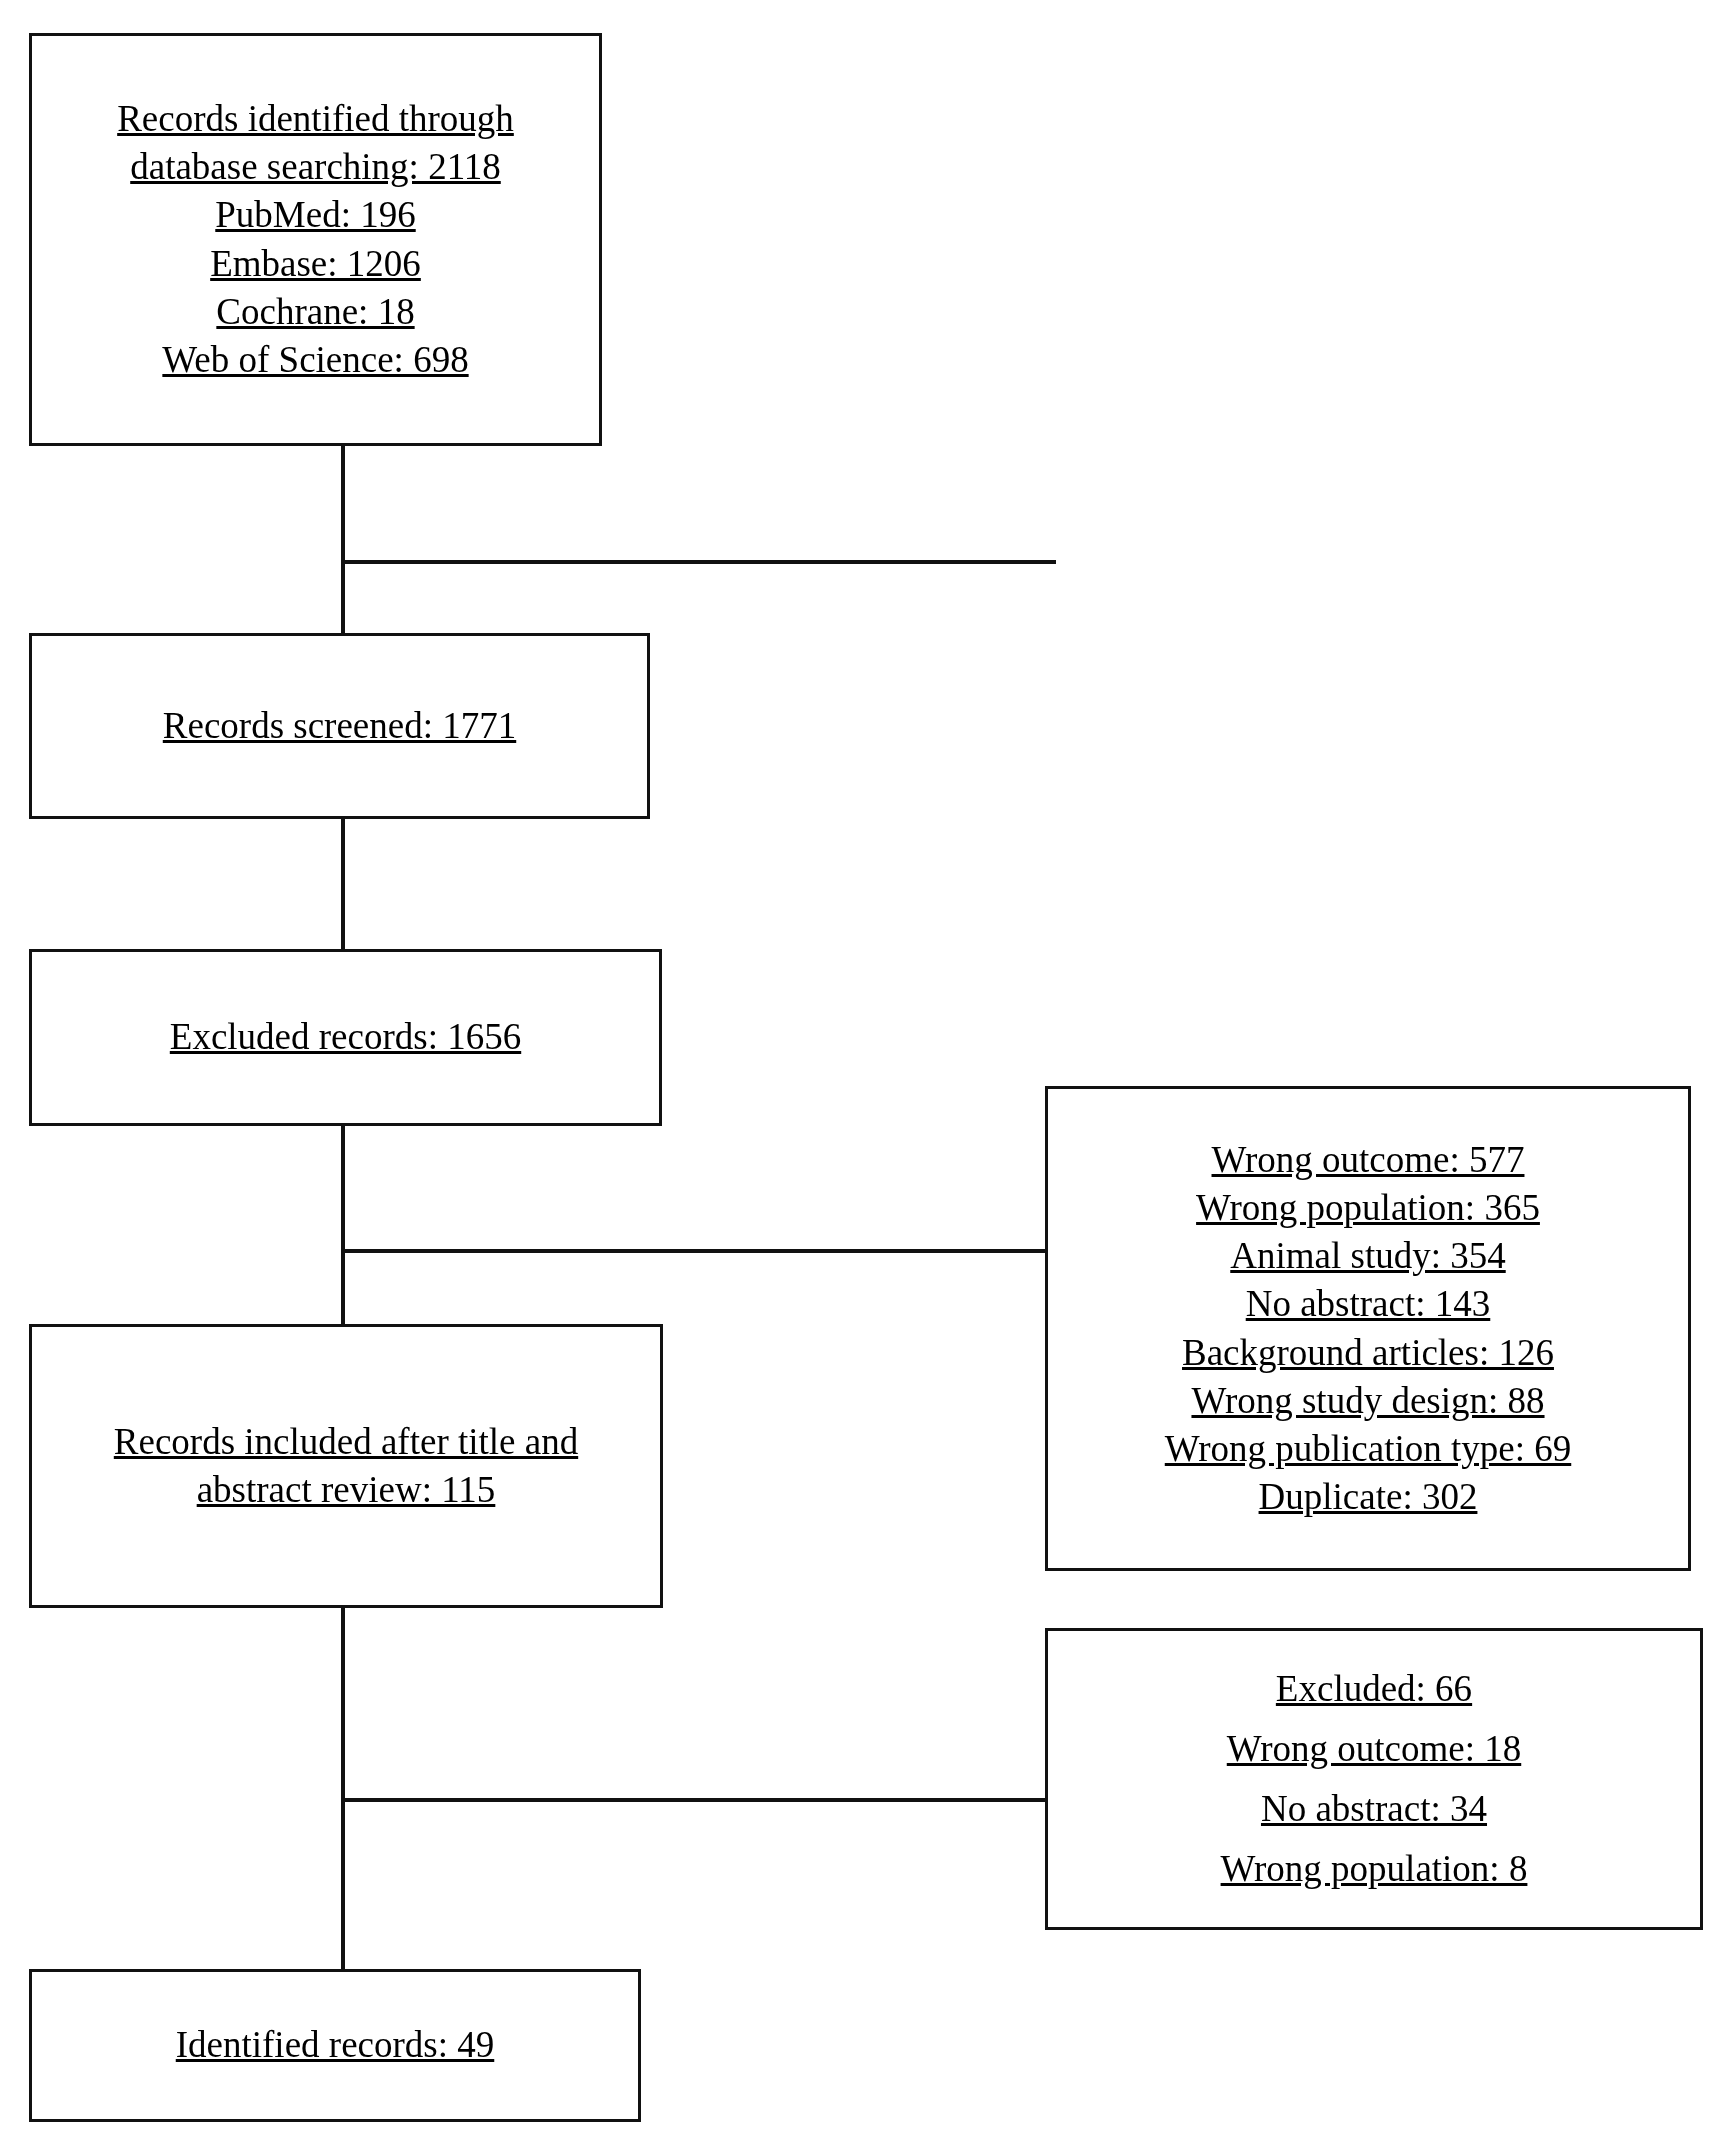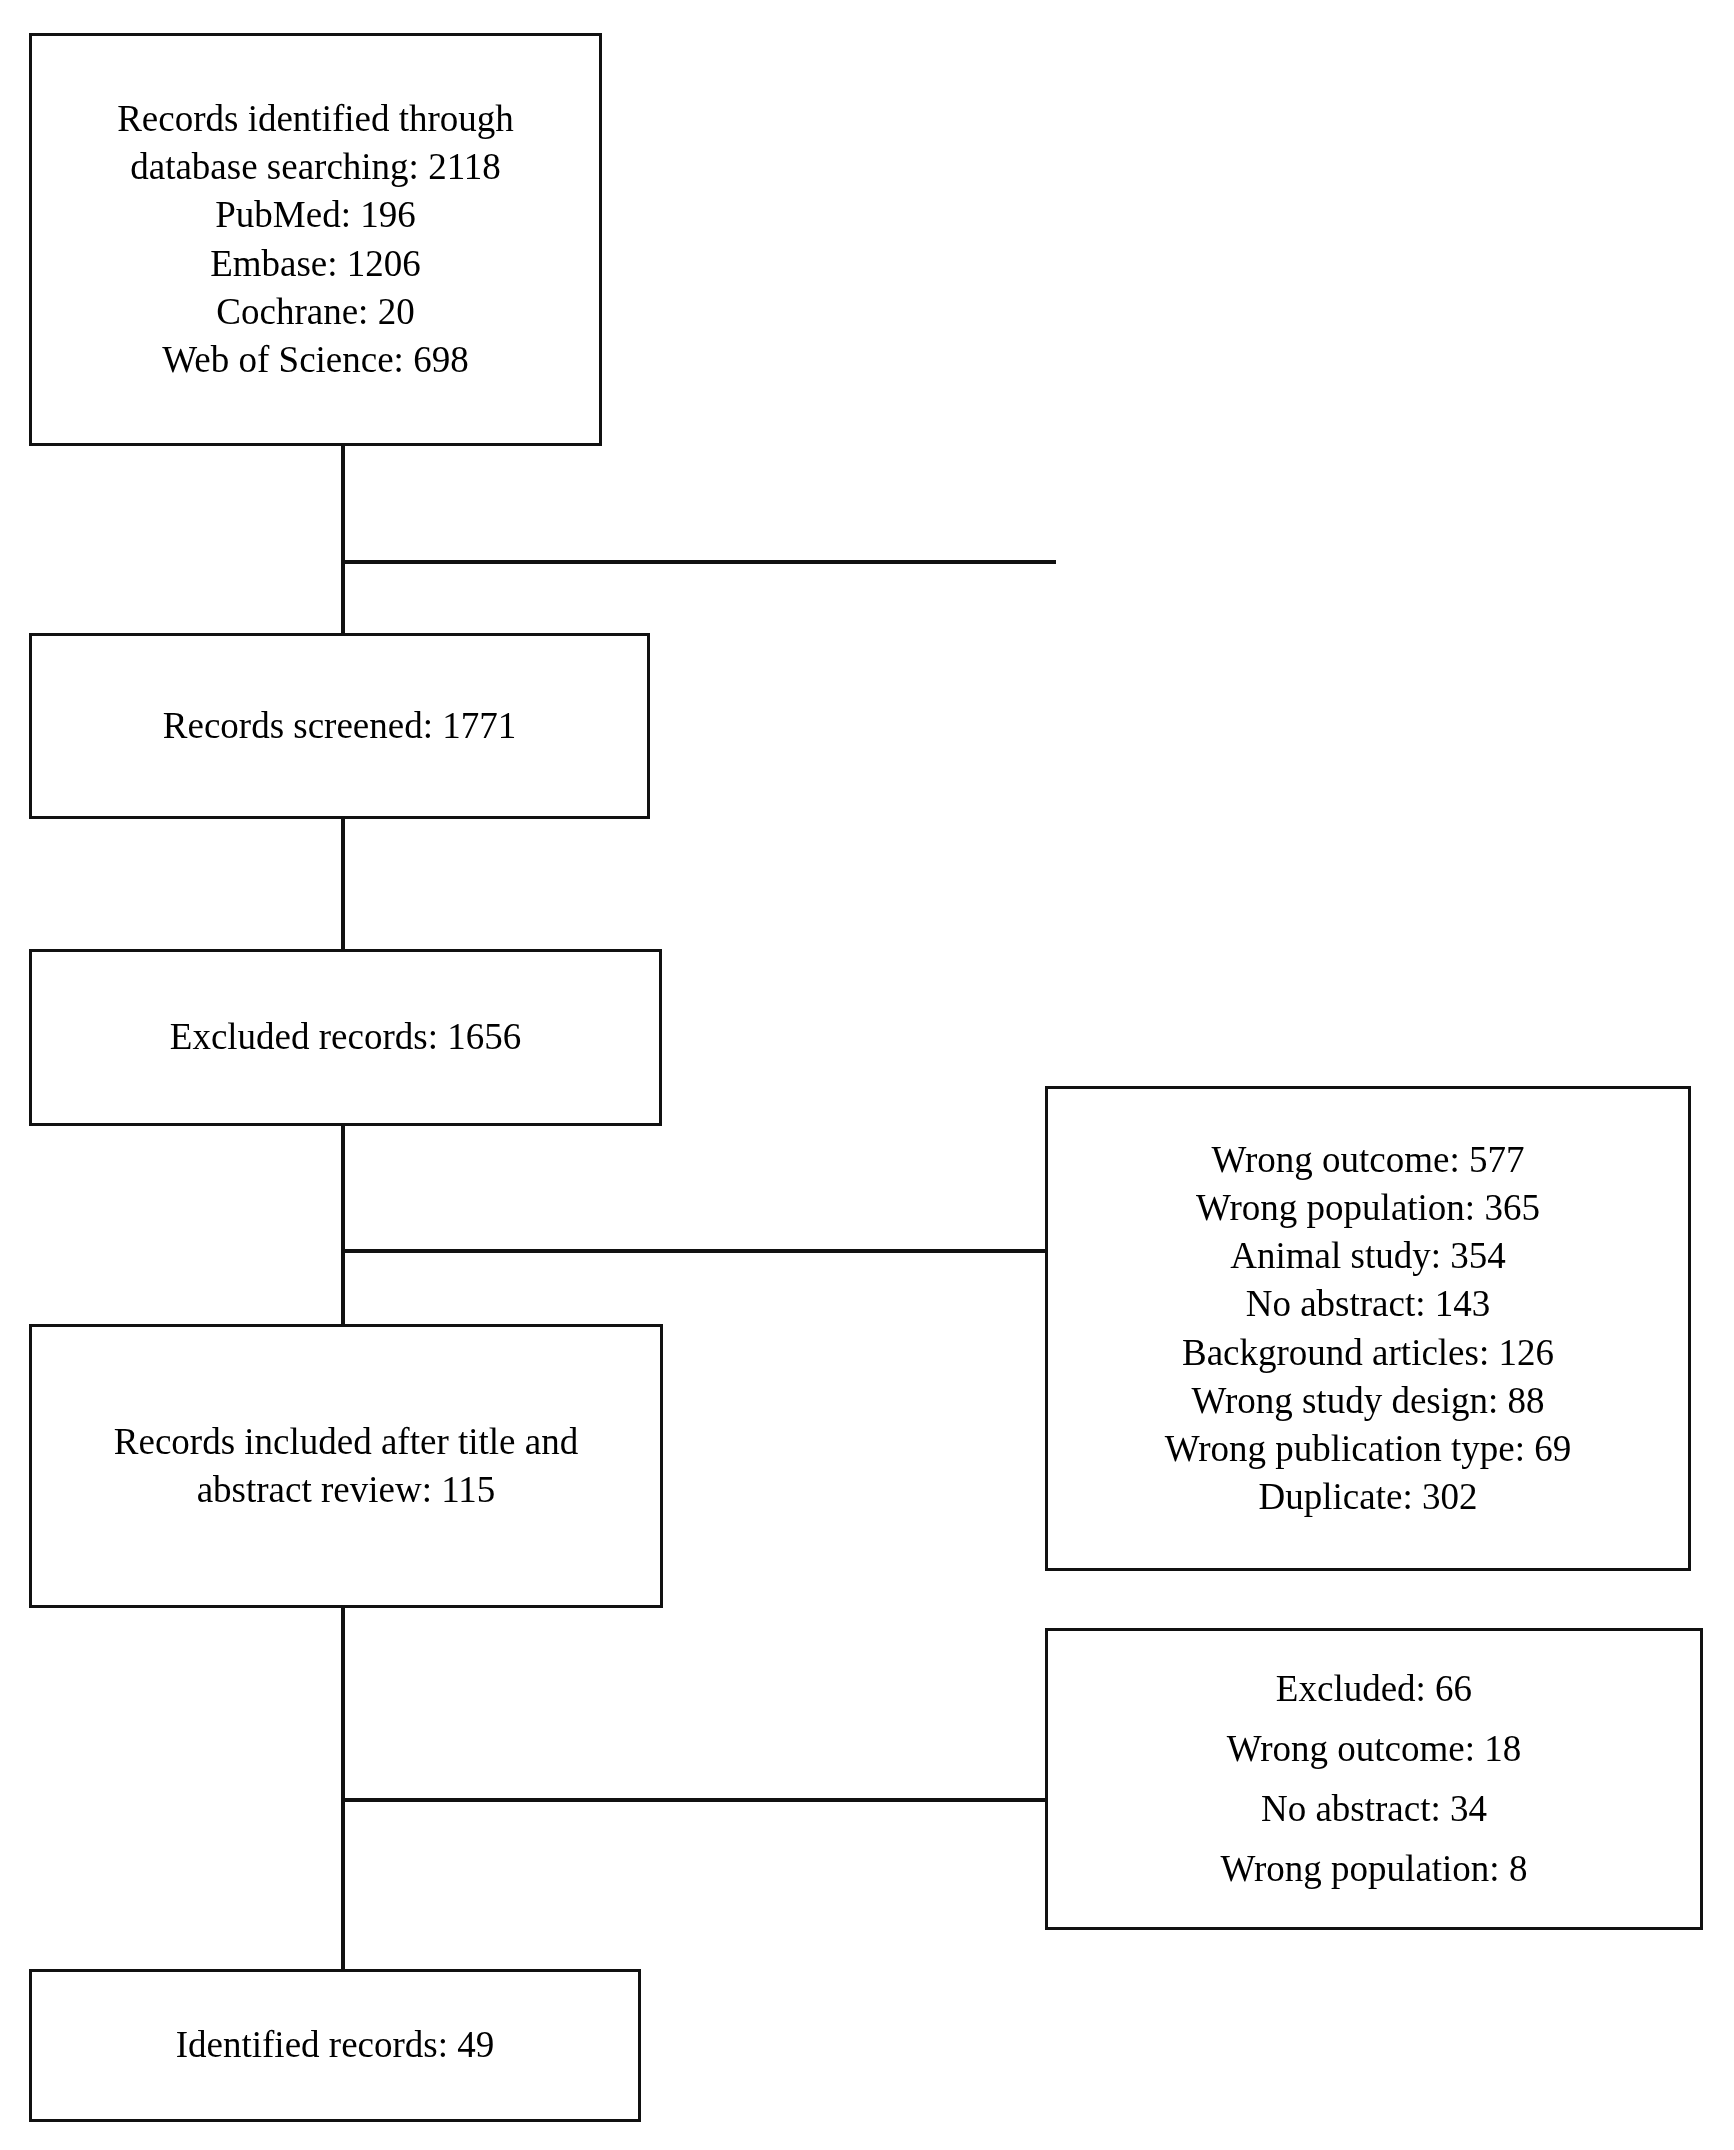--- a/index.html
+++ b/index.html
@@ -24,20 +24,21 @@
     border: 3.6px solid #111111;
     background: #ffffff;
     display: flex;
     flex-direction: column;
     align-items: center;
     justify-content: center;
     text-align: center;
     line-height: 1.30;
     font-size: 37px;
     padding: 4.8px 15.6px;
+    text-decoration: underline;
   }
   .node .line {
     display: block;
     white-space: nowrap;
   }
   
   .conn-v {
     position: absolute;
     width: 4.2px;
     background: #111111;
@@ -65,21 +66,21 @@
 
   <div class="conn-v" style="left:341px; top:1607px; height:365px;"></div>
 
   <div class="conn-h" style="left:341px; top:1798px; width:706px;"></div>
 
   <div class="node" style="left:29px; top:33px; width:573px; height:413px;">
     <span class="line">Records identified through</span>
     <span class="line">database searching: 2118</span>
     <span class="line">PubMed: 196</span>
     <span class="line">Embase: 1206</span>
-    <span class="line">Cochrane: 20</span>
+    <span class="line">Cochrane: 18</span>
     <span class="line">Web of Science: 698</span>
   </div>
 
 
   <div class="node" style="left:29px; top:633px; width:621px; height:186px;">
     <span class="line">Records screened: 1771</span>
   </div>
 
   <div class="node" style="left:29px; top:949px; width:633px; height:177px;">
     <span class="line">Excluded records: 1656</span>

